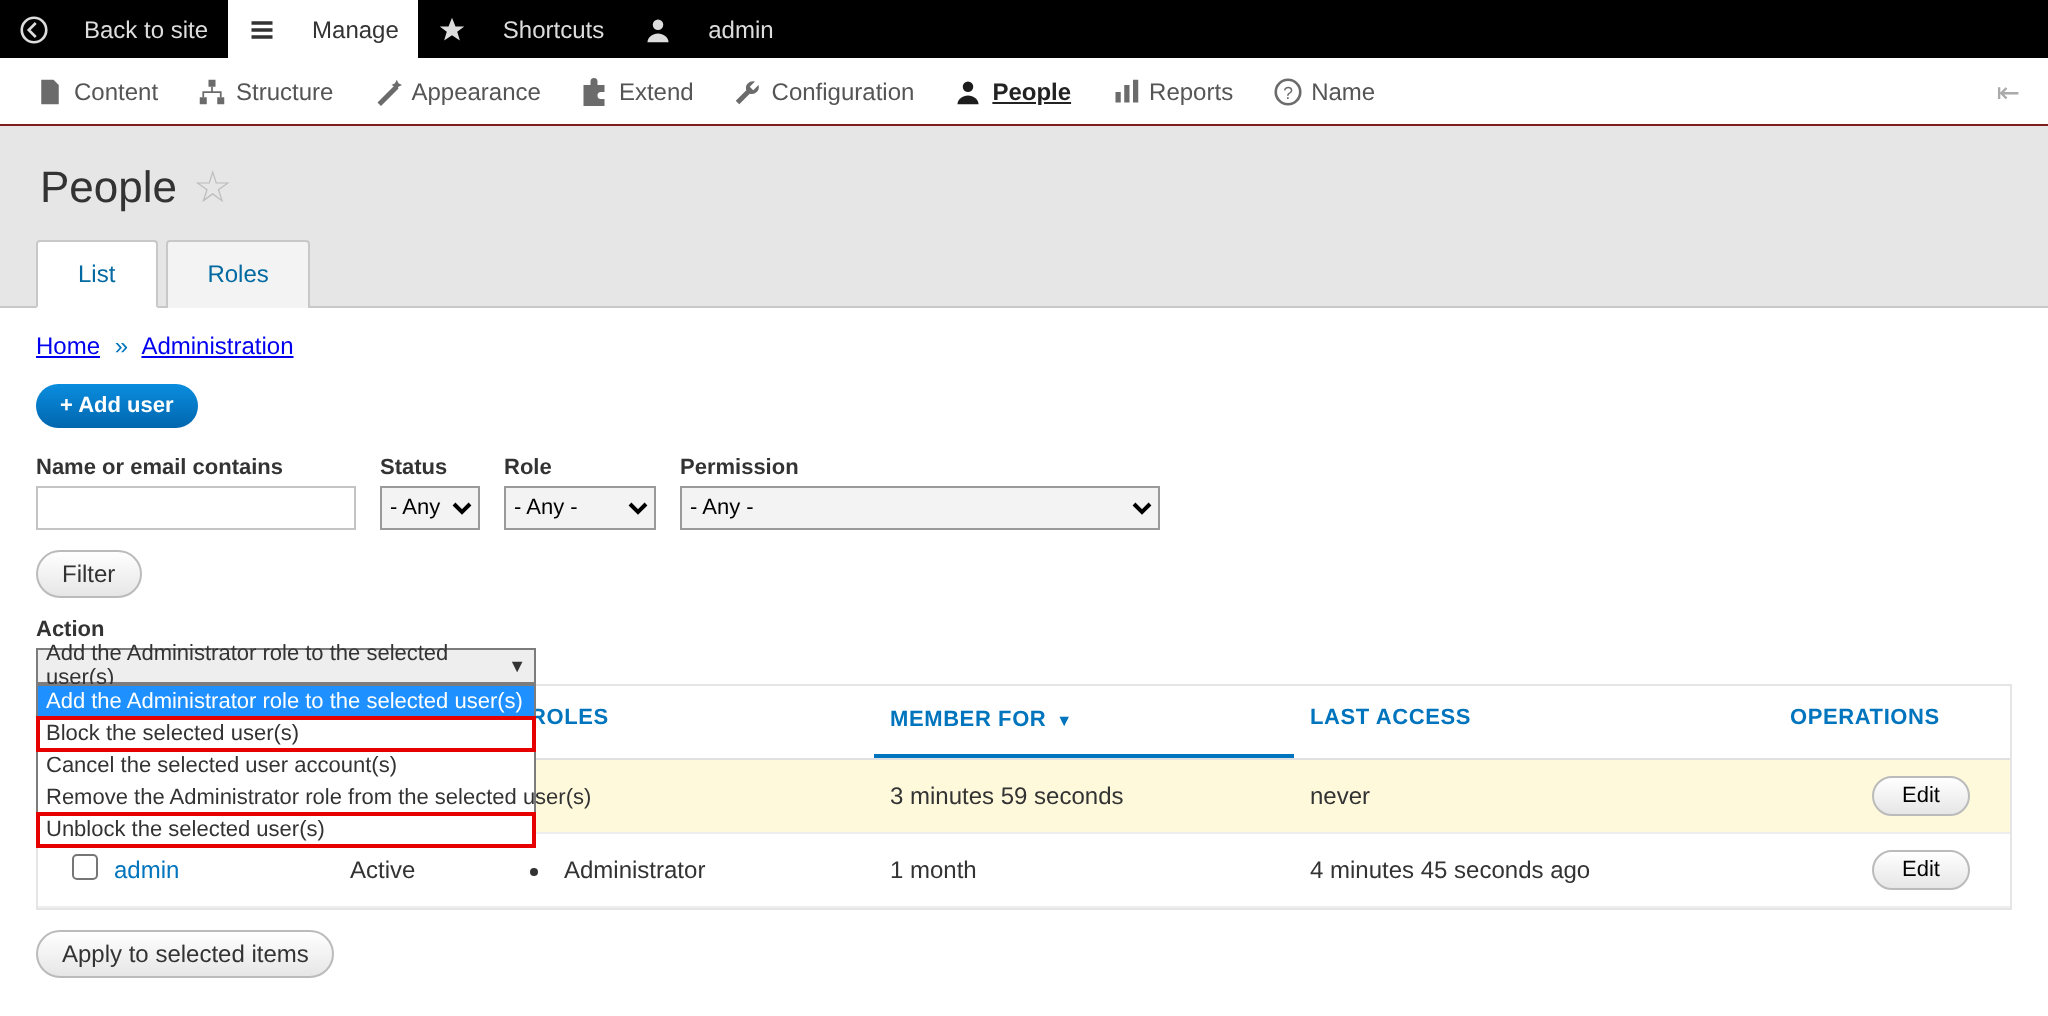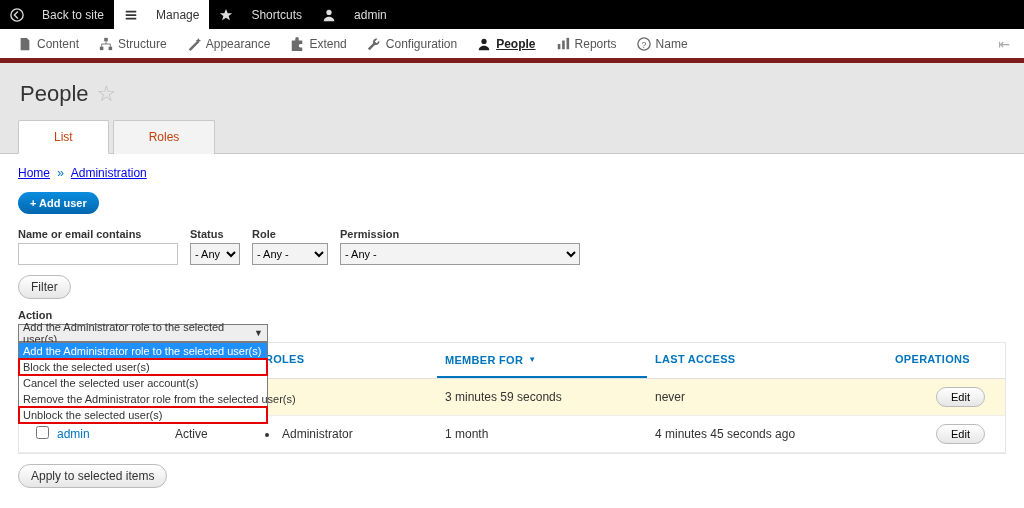--- a/index.html
+++ b/index.html
@@ -4,34 +4,34 @@
 <style>
   *{box-sizing:border-box}
   body{margin:0;font-family:"Segoe UI","Lucida Grande",Verdana,sans-serif;font-size:12px;color:#333;background:#fff}
   
   .topbar{background:#000;color:#ddd;height:29px;display:flex;align-items:stretch}
   .topbar .tb-item{display:flex;align-items:center;padding:0 10px;color:#ddd;gap:18px;cursor:pointer;font-size:12px}
   .topbar .tb-item.active{background:#fff;color:#333}
   .topbar .ico{display:inline-flex;width:14px;height:14px;align-items:center;justify-content:center}
   .topbar .ico svg{width:14px;height:14px}
   
-  .secbar{background:#fff;border-bottom:5px solid #7f1d1d;height:34px;display:flex;align-items:center;padding:0 8px}
+  .secbar{background:#fff;border-bottom:1px solid #7f1d1d;height:34px;display:flex;align-items:center;padding:0 8px}
   .secbar .sec-item{display:flex;align-items:center;gap:5px;padding:5px 10px;color:#555;font-size:12px;cursor:pointer}
   .secbar .sec-item svg{width:14px;height:14px;fill:#6b6b6b}
   .secbar .sec-item.active{font-weight:bold;text-decoration:underline;color:#222}
   .secbar .sec-item.active svg{fill:#1d1d1d}
   .secbar .spacer{flex:1}
   .secbar .right-handle{color:#aaa;font-size:14px;padding:0 6px;cursor:pointer}
   
   .greyarea{background:#e6e6e6;padding:14px 18px 0 18px;border-bottom:1px solid #c8c8c8}
   .page-title{font-size:22px;font-weight:normal;color:#333;display:flex;align-items:center;gap:8px;margin:4px 0 12px 2px}
   .page-title .star{color:#bdbdbd}
   
   .tabs{display:flex;gap:0;position:relative;top:1px}
-  .tabs .tab{border:1px solid #c8c8c8;border-bottom:none;background:#f3f3f3;color:#c2410c;padding:9px 35px;font-size:12px;margin-right:4px;border-radius:2px 2px 0 0;cursor:pointer}
+  .tabs .tab{border:1px solid #c8c8c8;border-bottom:none;background:#f3f3f3;color:#0369a1;padding:9px 20px;font-size:12px;margin-right:4px;border-radius:2px 2px 0 0;cursor:pointer}
   .tabs .tab.active{background:#fff;border-bottom:1px solid #fff}
   
   .content{padding:12px 18px 18px 18px;background:#fff}
   .breadcrumb{color:#0074bd;font-size:12px;margin-bottom:12px}
   .breadcrumb .sep{color:#0074bd;padding:0 4px}
   .add-user{background:#0071b3;background:linear-gradient(#0a8ddf,#0166ae);color:#fff;border:none;border-radius:12px;padding:5px 12px;font-size:11px;font-weight:bold;margin-bottom:14px;cursor:pointer}
   
   .filters{display:flex;gap:12px;margin-bottom:10px;align-items:flex-end}
   .filters label{display:block;font-size:11px;font-weight:bold;color:#333;margin-bottom:3px}
   .filters input[type=text]{width:160px;height:22px;border:1px solid #c4c4c4;padding:0 4px}

